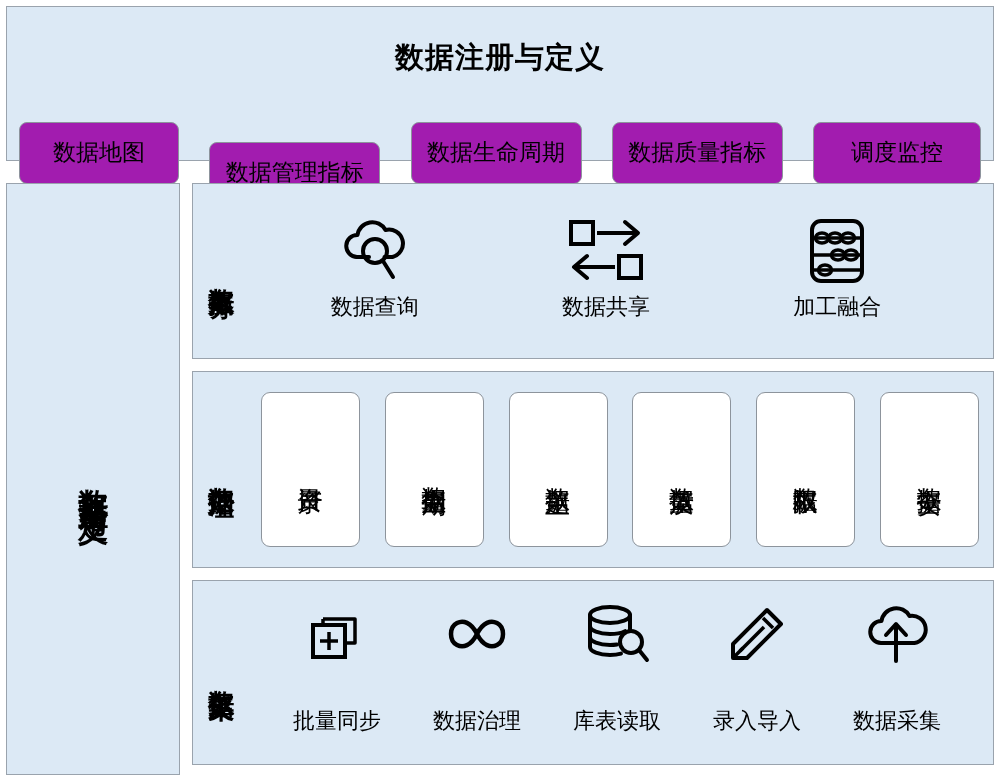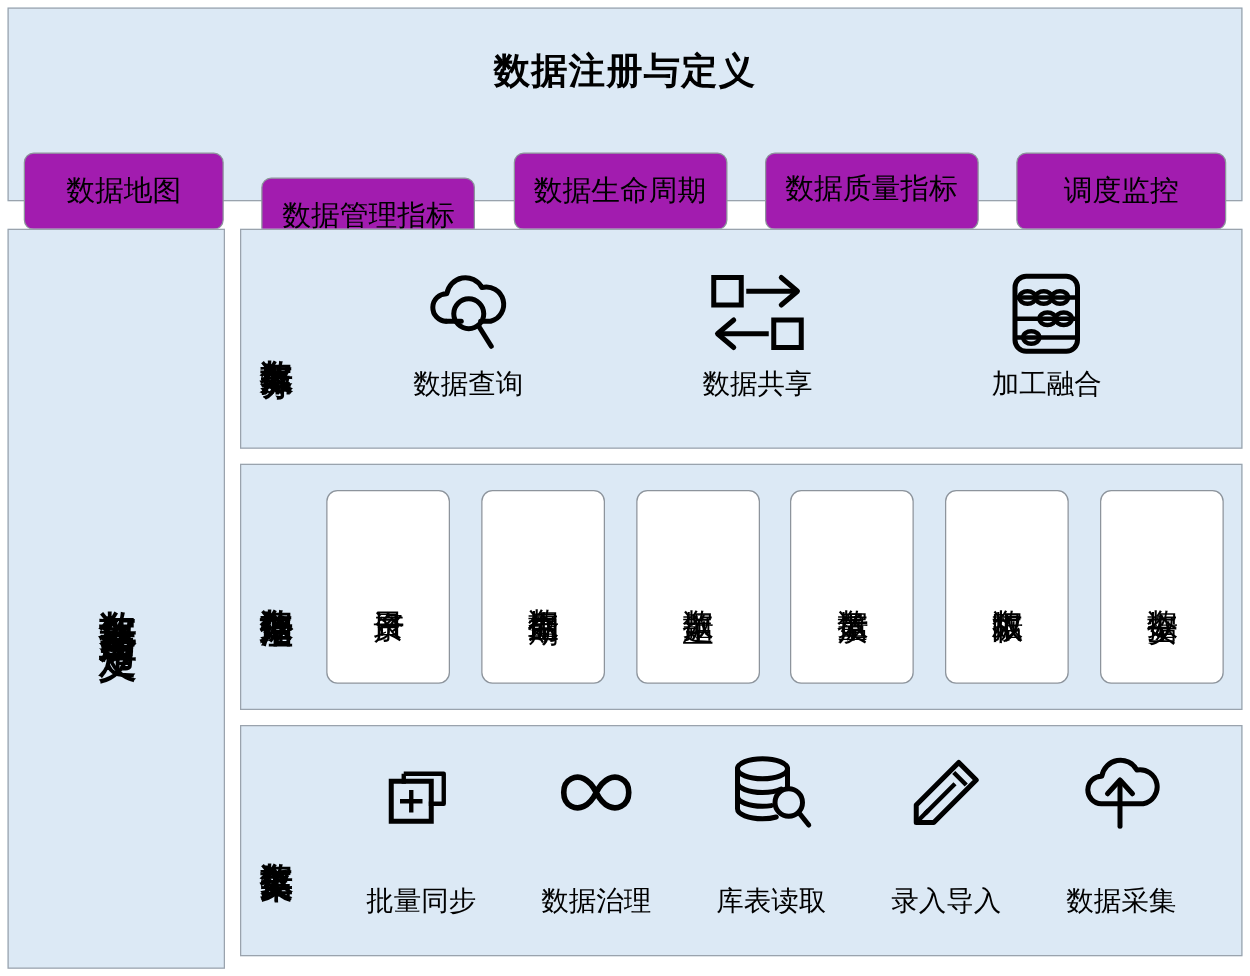--- a/index.html
+++ b/index.html
@@ -65,21 +65,21 @@
     align-items: center;
     justify-content: center;
     font-size: 23px;
     line-height: 1;
     box-sizing: border-box;
     padding: 0 10px;
   }
   .pill-w1 { width: 160px; }
   .pill-w2 { width: 171px; margin-top: 40px; }
   .pill-w3 { width: 171px; }
-  .pill-w4 { width: 171px; font-family: Liberation Mono, monospace; }
+  .pill-w4 { width: 171px; }
   .pill-w5 { width: 168px; }
 
   
   .lower {
     position: relative;
     margin: 22px 2px 0 2px;
     display: flex;
     align-items: flex-start;
     gap: 12px;
   }

